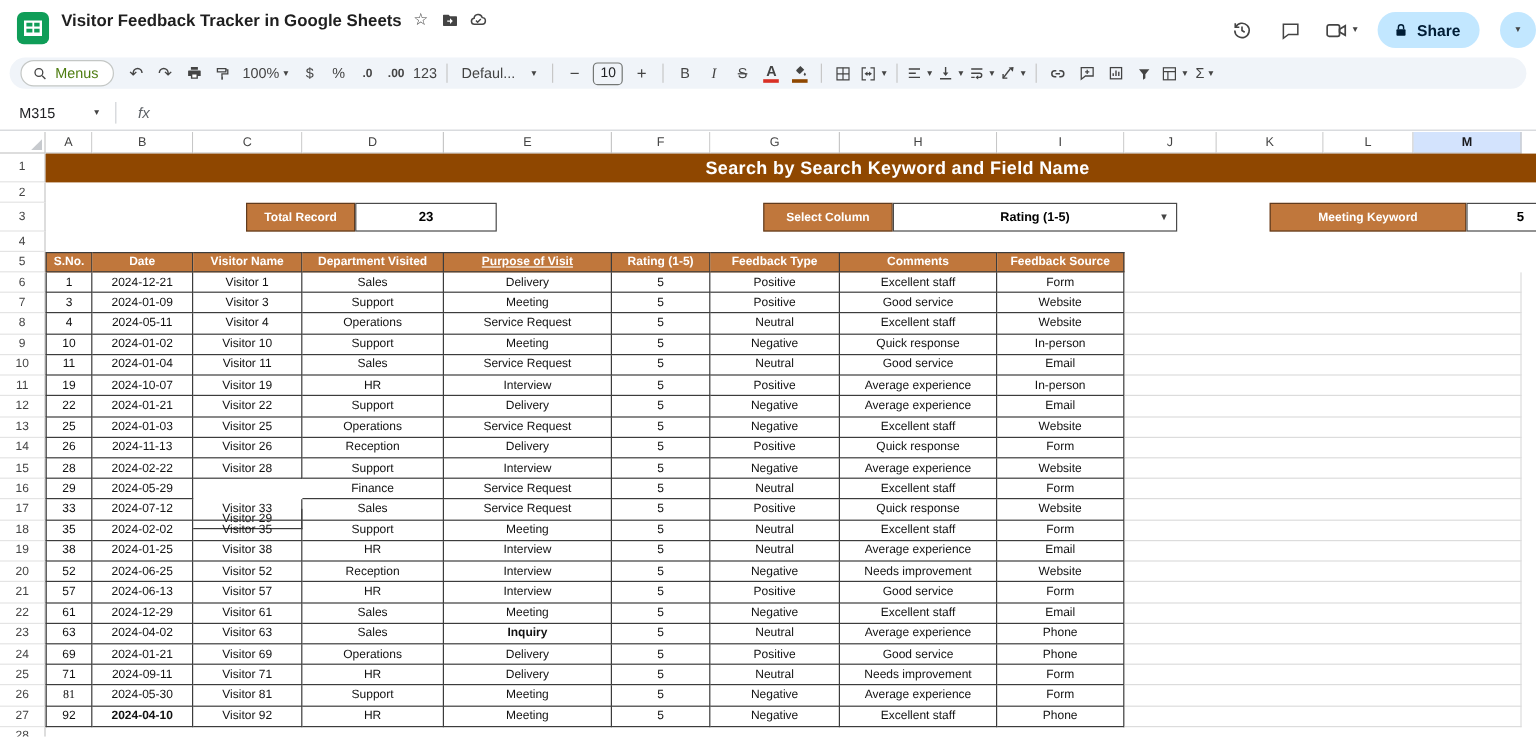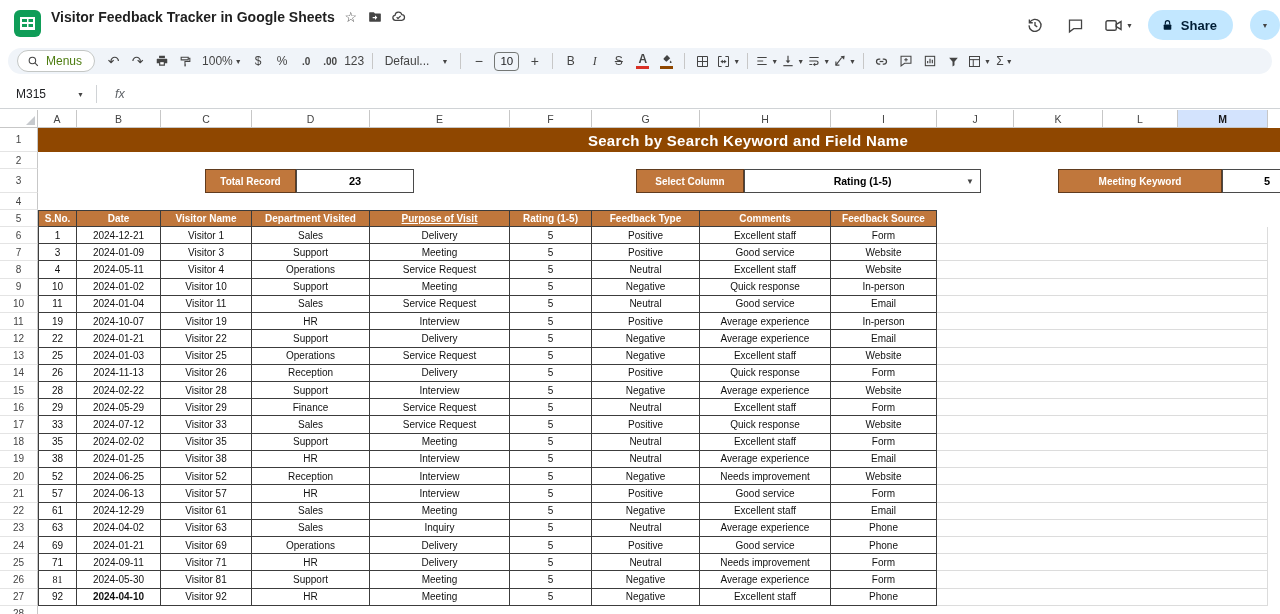--- a/index.html
+++ b/index.html
@@ -467,21 +467,21 @@
       <div class="cell td" style="width: 82px; flex: 0 0 82px;">5</div>
       <div class="cell td" style="width: 108px; flex: 0 0 108px;">Negative</div>
       <div class="cell td" style="width: 131px; flex: 0 0 131px;">Average experience</div>
       <div class="cell td" style="width: 106px; flex: 0 0 106px;">Website</div>
       <div class="cell td light" style="width: 331px; flex: 0 0 331px;"></div>
     </div>
     <div class="grid-row" style="height: 17.23px;">
       <div class="row-h" style="width: 38px; flex: 0 0 38px;">16</div>
       <div class="cell td first" style="width: 39px; flex: 0 0 39px; text-align: right;">29</div>
       <div class="cell td" style="width: 84px; flex: 0 0 84px;">2024-05-29</div>
-      <div class="cell td" style="width: 91px; flex: 0 0 91px;">Visitor 29</div>
+      <div class="cell td" style="width: 91px; flex: 0 0 91px; margin-top: 25px;">Visitor 29</div>
       <div class="cell td" style="width: 118px; flex: 0 0 118px;">Finance</div>
       <div class="cell td" style="width: 140px; flex: 0 0 140px;">Service Request</div>
       <div class="cell td" style="width: 82px; flex: 0 0 82px;">5</div>
       <div class="cell td" style="width: 108px; flex: 0 0 108px;">Neutral</div>
       <div class="cell td" style="width: 131px; flex: 0 0 131px;">Excellent staff</div>
       <div class="cell td" style="width: 106px; flex: 0 0 106px;">Form</div>
       <div class="cell td light" style="width: 331px; flex: 0 0 331px;"></div>
     </div>
     <div class="grid-row" style="height: 17.23px;">
       <div class="row-h" style="width: 38px; flex: 0 0 38px;">17</div>
@@ -560,21 +560,21 @@
       <div class="cell td" style="width: 131px; flex: 0 0 131px;">Excellent staff</div>
       <div class="cell td" style="width: 106px; flex: 0 0 106px;">Email</div>
       <div class="cell td light" style="width: 331px; flex: 0 0 331px;"></div>
     </div>
     <div class="grid-row" style="height: 17.23px;">
       <div class="row-h" style="width: 38px; flex: 0 0 38px;">23</div>
       <div class="cell td first" style="width: 39px; flex: 0 0 39px;">63</div>
       <div class="cell td" style="width: 84px; flex: 0 0 84px;">2024-04-02</div>
       <div class="cell td" style="width: 91px; flex: 0 0 91px;">Visitor 63</div>
       <div class="cell td" style="width: 118px; flex: 0 0 118px;">Sales</div>
-      <div class="cell td" style="width: 140px; flex: 0 0 140px;">Inquiry</div>
+      <div class="cell td" style="width: 140px; flex: 0 0 140px; font-weight: bold;">Inquiry</div>
       <div class="cell td" style="width: 82px; flex: 0 0 82px;">5</div>
       <div class="cell td" style="width: 108px; flex: 0 0 108px;">Neutral</div>
       <div class="cell td" style="width: 131px; flex: 0 0 131px;">Average experience</div>
       <div class="cell td" style="width: 106px; flex: 0 0 106px;">Phone</div>
       <div class="cell td light" style="width: 331px; flex: 0 0 331px;"></div>
     </div>
     <div class="grid-row" style="height: 17.23px;">
       <div class="row-h" style="width: 38px; flex: 0 0 38px;">24</div>
       <div class="cell td first" style="width: 39px; flex: 0 0 39px;">69</div>
       <div class="cell td" style="width: 84px; flex: 0 0 84px;">2024-01-21</div>

